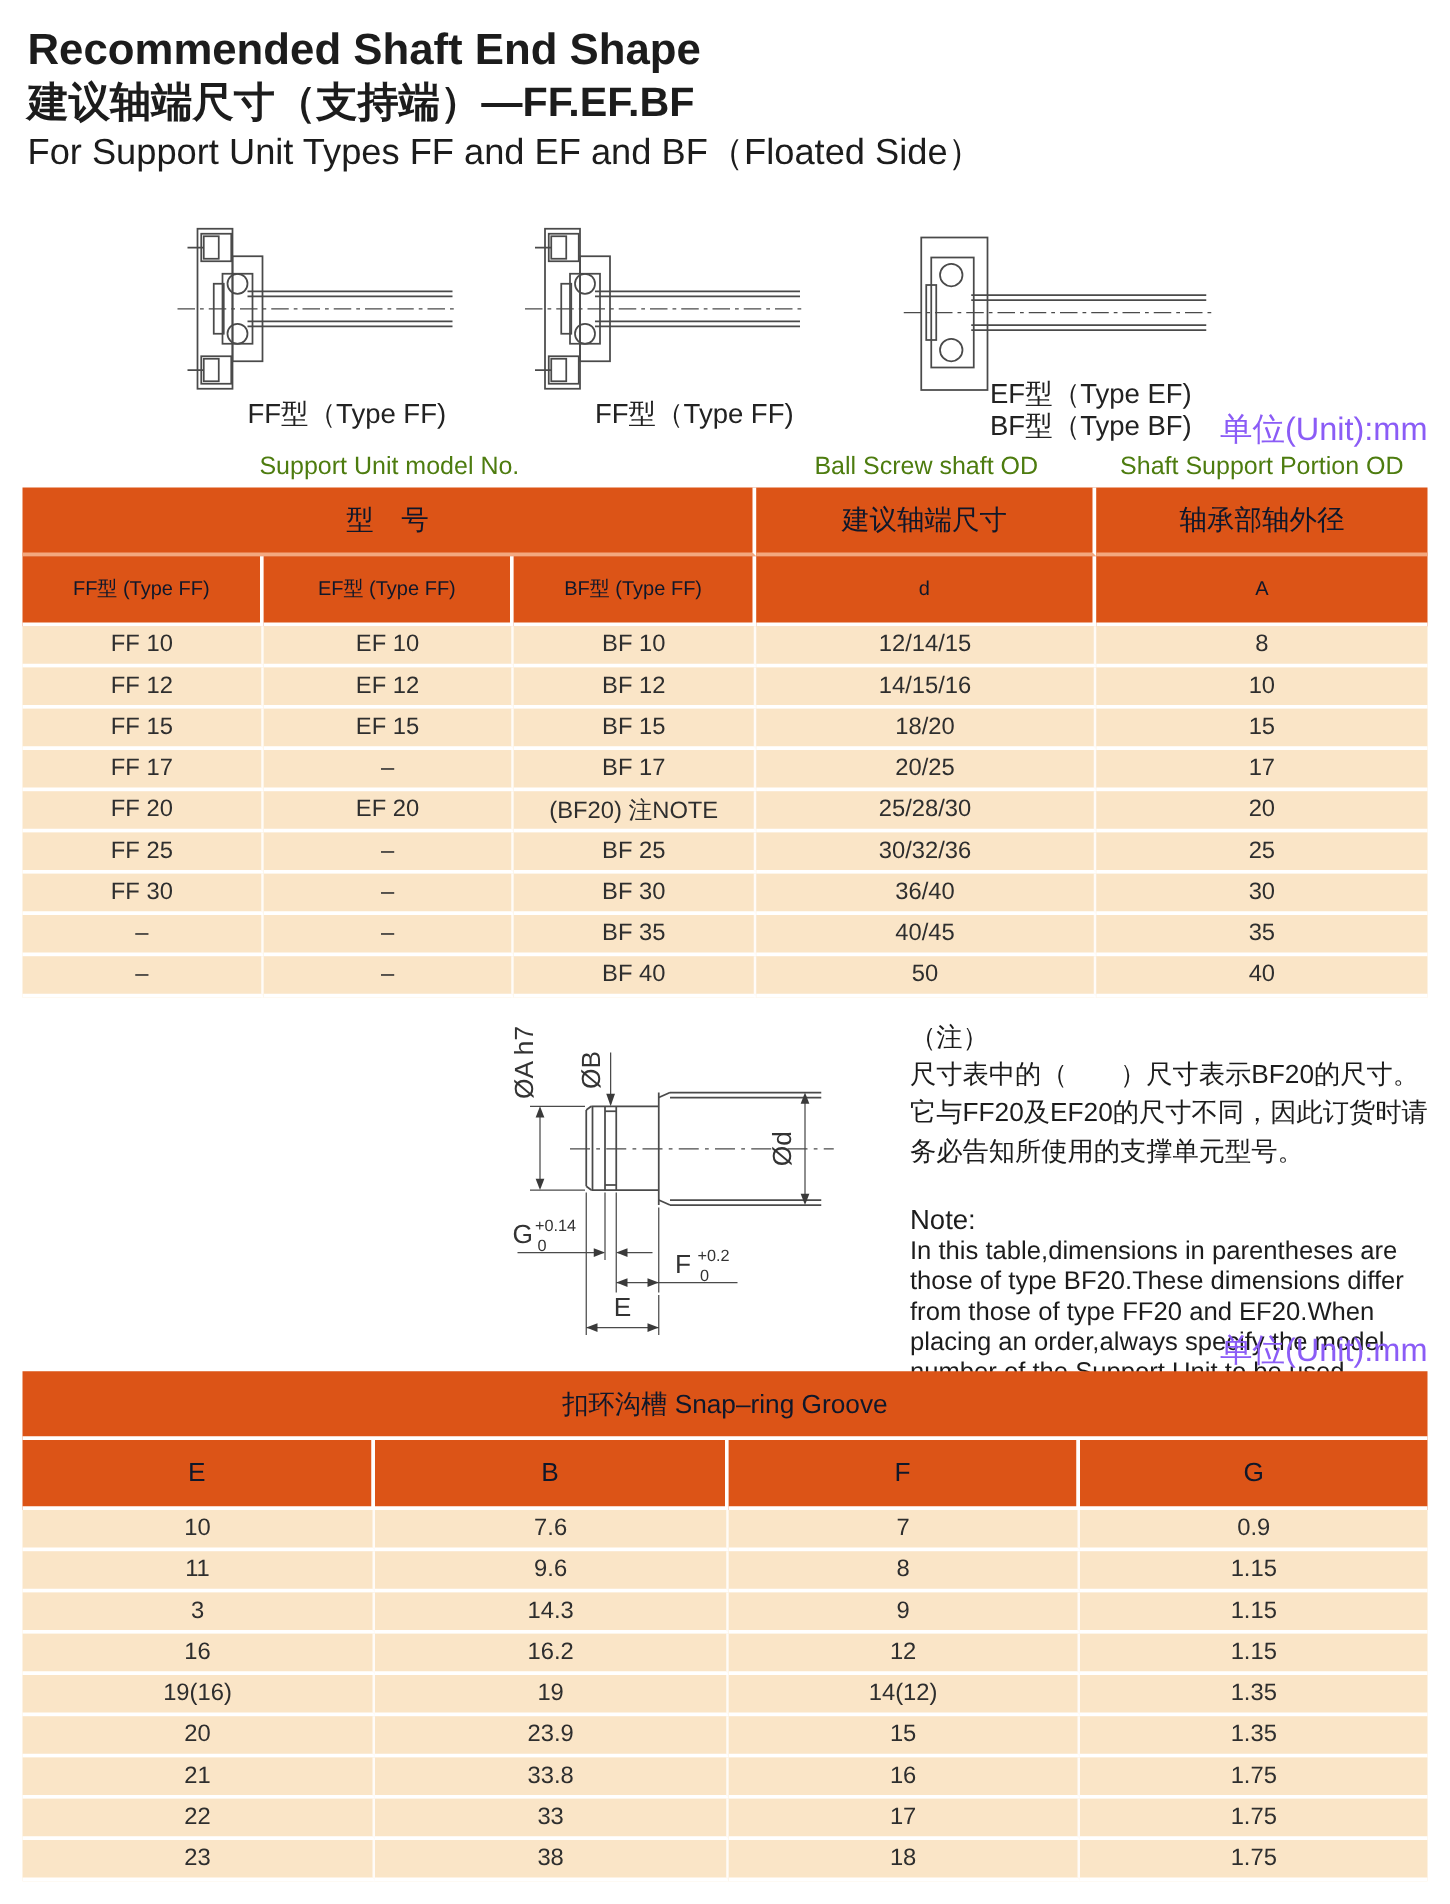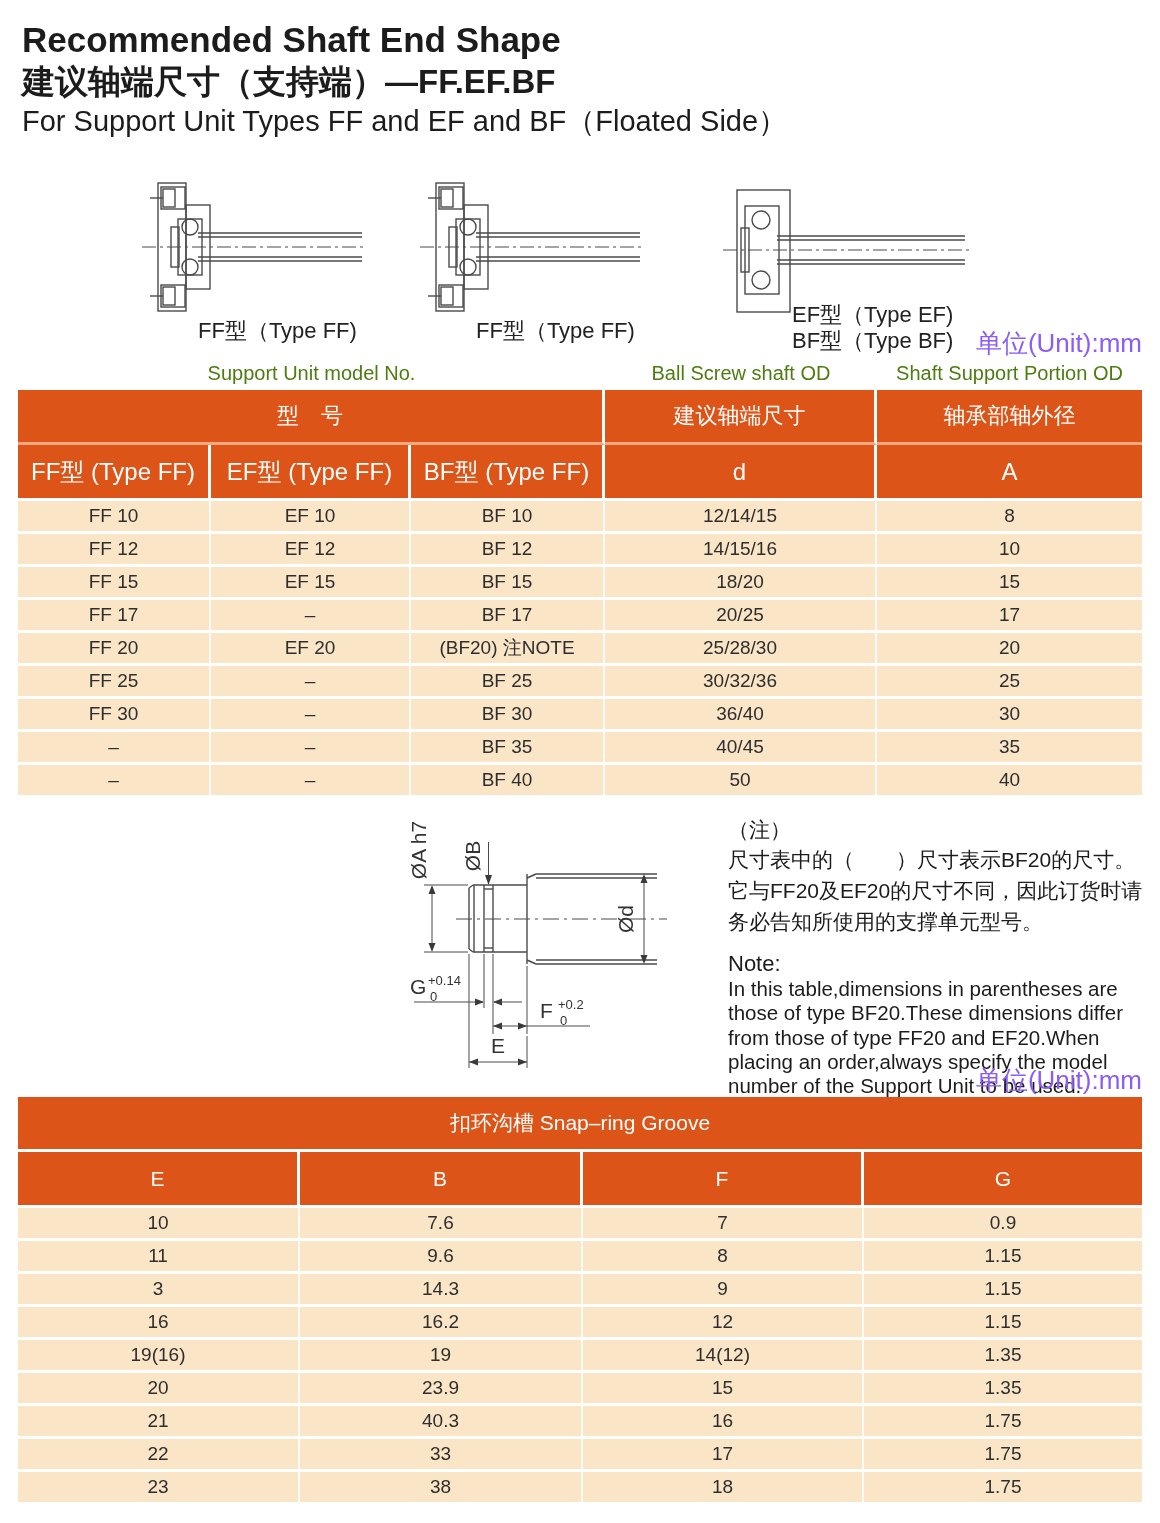--- a/index.html
+++ b/index.html
@@ -25,25 +25,25 @@
   .lineart{stroke:#4a4a4a;stroke-width:1.4;fill:none;}
   .thin{stroke:#4a4a4a;stroke-width:1;fill:none;}
   .arrow{fill:#3a3a3a;stroke:none;}
 
   table{border-collapse:separate;border-spacing:0;table-layout:fixed;}
   .dtable{position:absolute;left:18px;width:1124px;}
   .t1{top:390px;}
   .t2{top:1097px;}
   th,td{padding:0;text-align:center;vertical-align:middle;overflow:hidden;}
   .hcell{
-    background:var(--accent);color:#ffffff;font-weight:400;
+    background:var(--accent);color:#0f172a;font-weight:400;
     border-right:3px solid #fff;
   }
   .t1 .hrow1 .hcell{height:52px;font-size:22px;border-bottom:3px solid var(--hdr-sep);}
-  .t1 .hrow2 .hcell{height:53px;font-size:24px;border-bottom:3px solid #fff;}
+  .t1 .hrow2 .hcell{height:53px;font-size:16px;border-bottom:3px solid #fff;}
   .t2 .trow .hcell{height:52px;font-size:21px;border-bottom:3px solid #fff;border-right:none;}
   .t2 .hrow .hcell{height:53px;font-size:21px;border-bottom:3px solid #fff;}
   .hcell:last-child{border-right:none;}
   tbody td{
     background:var(--peach);height:30px;font-size:19px;color:#2e2e2e;
     border-bottom:3px solid #fff;border-right:2px solid rgba(255,255,255,.85);
   }
   tbody td:last-child{border-right:none;}
 </style>
 </head>
@@ -273,21 +273,21 @@
     <line x1="117" y1="250" x2="175" y2="250" class="thin"></line>
     <line class="thin" x1="175" y1="224" x2="175" y2="256"></line>
     <polygon class="arrow" points="117,250 126,246.5 126,253.5"></polygon>
     <polygon class="arrow" points="175,250 166,246.5 166,253.5"></polygon>
     <text font-size="21" text-anchor="middle" x="146" y="241">E</text>
   </svg>
 
   <div class="abs" style="left:728px;top:816px;width:418px;">
     <div style="font-size:21px;">（注）</div>
     <div style="font-size:21px;line-height:1.48;margin-top:0;">尺寸表中的（　　）尺寸表示BF20的尺寸。它与FF20及EF20的尺寸不同，因此订货时请务必告知所使用的支撑单元型号。</div>
-    <div style="font-size:22px;margin-top:14px;">Note:</div>
+    <div style="font-size:22px;margin-top:26px;">Note:</div>
     <div style="font-size:20.5px;line-height:1.18;">In this table,dimensions in parentheses are those of type BF20.These dimensions differ from those of type FF20 and EF20.When placing an order,always specify the model number of the Support Unit to be used.</div>
   </div>
   <div class="abs unit-label" style="left:900px;top:1063px;width:242px;text-align:right;">单位(Unit):mm</div>
 
   <table class="dtable t2">
     <colgroup>
       <col style="width:282px">
         <col style="width:283px">
         <col style="width:281px">
         <col style="width:278px">
@@ -335,21 +335,21 @@
           <td>1.35</td>
         </tr>
         <tr>
           <td>20</td>
           <td>23.9</td>
           <td>15</td>
           <td>1.35</td>
         </tr>
         <tr>
           <td>21</td>
-          <td>40.3</td>
+          <td>33.8</td>
           <td>16</td>
           <td>1.75</td>
         </tr>
         <tr>
           <td>22</td>
           <td>33</td>
           <td>17</td>
           <td>1.75</td>
         </tr>
         <tr>

